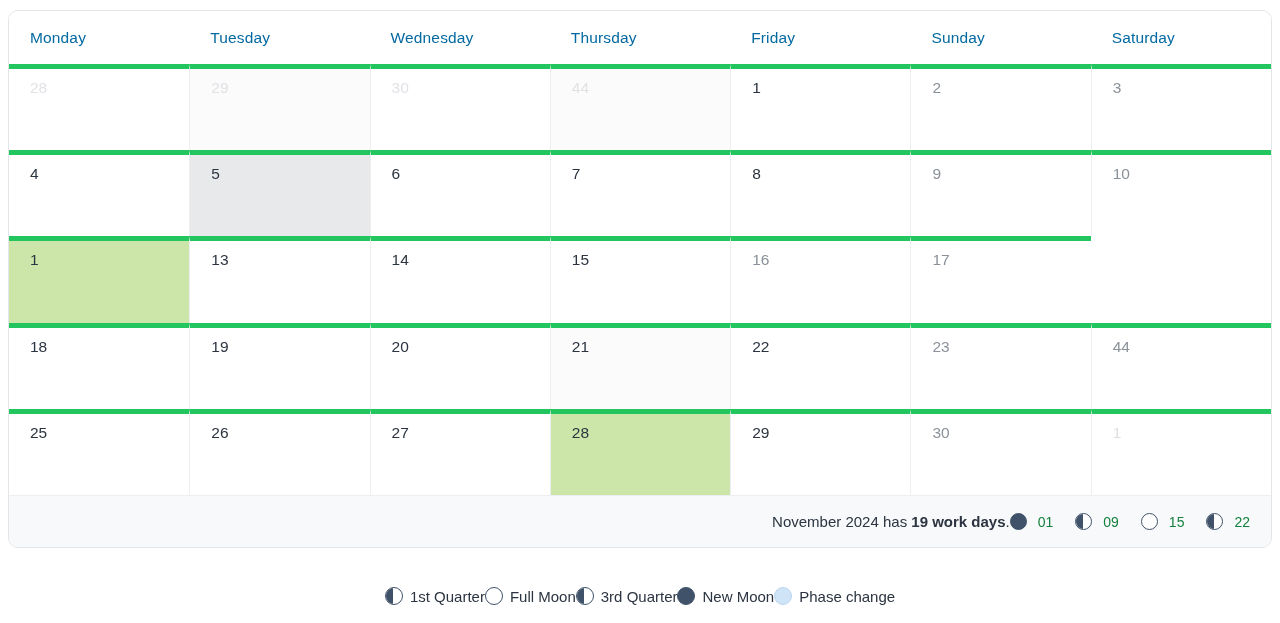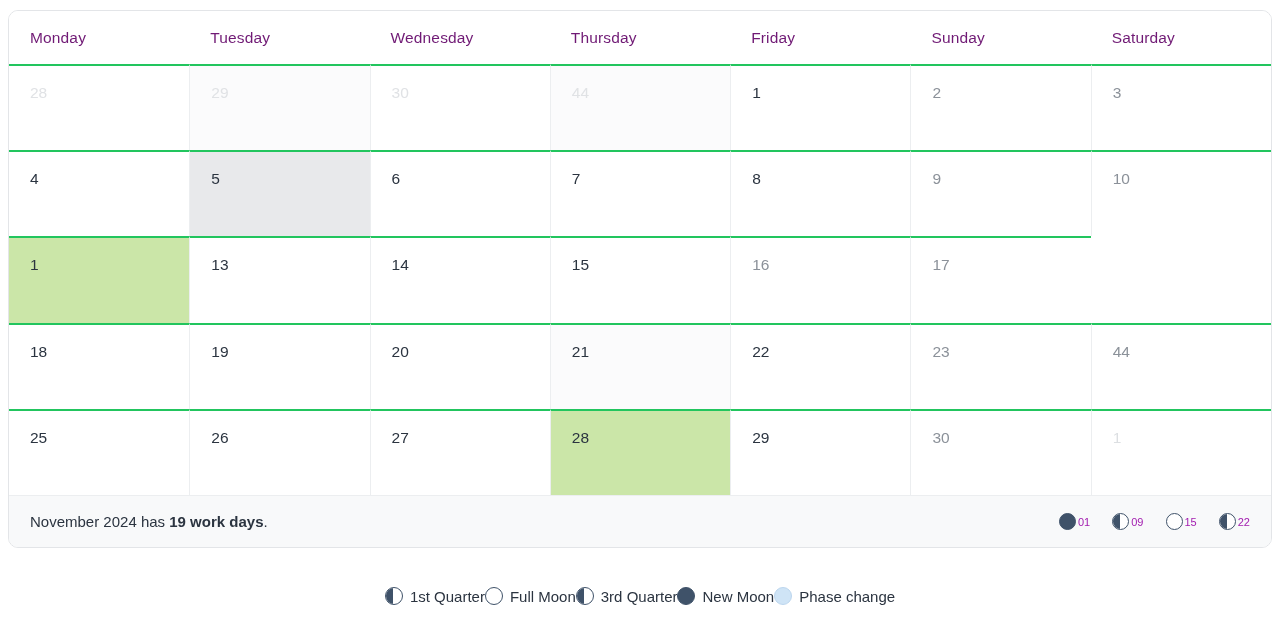--- a/index.html
+++ b/index.html
@@ -41,42 +41,42 @@
     grid-template-columns: repeat(7, 1fr);
     height: 53px;
     flex: 0 0 53px;
     background: #ffffff;
   }
   .weekday {
     display: flex;
     align-items: center;
     padding-left: 21px;
     font-size: 15.5px;
-    color: #701a75;
+    color: #0369a1;
     letter-spacing: .15px;
     font-weight: 400;
   }
 
   
   .weeks {
     flex: 1 1 auto;
     display: flex;
     flex-direction: column;
   }
   .week {
     display: grid;
     grid-template-columns: repeat(7, 1fr);
     flex: 1 1 0;
     min-height: 0;
   }
 
   .day {
-    border-top: 2px solid #22c55e;
+    border-top: 5px solid #22c55e;
     border-left: 1px solid #eceef0;
-    padding: 19px 0 0 21px;
+    padding: 11px 0 0 21px;
     font-size: 15.5px;
     line-height: 1;
     position: relative;
     background: #ffffff;
   }
   .week .day:first-child { border-left: none; }
 
   
   .day .num { color: #2b3440; font-weight: 400; }
   .day.other .num    { color: #e0e2e5; }
@@ -90,40 +90,40 @@
   .day.holiday .num { color: #2b3440; }
 
   
   .cal-footer {
     flex: 0 0 52px;
     height: 52px;
     background: #f8f9fa;
     border-top: 1px solid #eceef0;
     display: flex;
     align-items: center;
-    justify-content: space-between;
+    justify-content: flex-end;
     padding: 0 21px;
   }
   .footer-note {
     font-size: 15px;
     color: #2b3440;
   }
   .footer-note b { font-weight: 700; }
 
   .phases {
     display: flex;
     align-items: center;
     gap: 22px;
   }
   .phase {
     display: flex;
     align-items: center;
-    gap: 2px;
-    font-size: 11px;
-    color: #a21caf;
+    gap: 11px;
+    font-size: 14px;
+    color: #15803d;
   }
 
   
   .moon {
     width: 17px;
     height: 17px;
     border-radius: 50%;
     display: inline-block;
     flex: 0 0 17px;
     position: relative;

